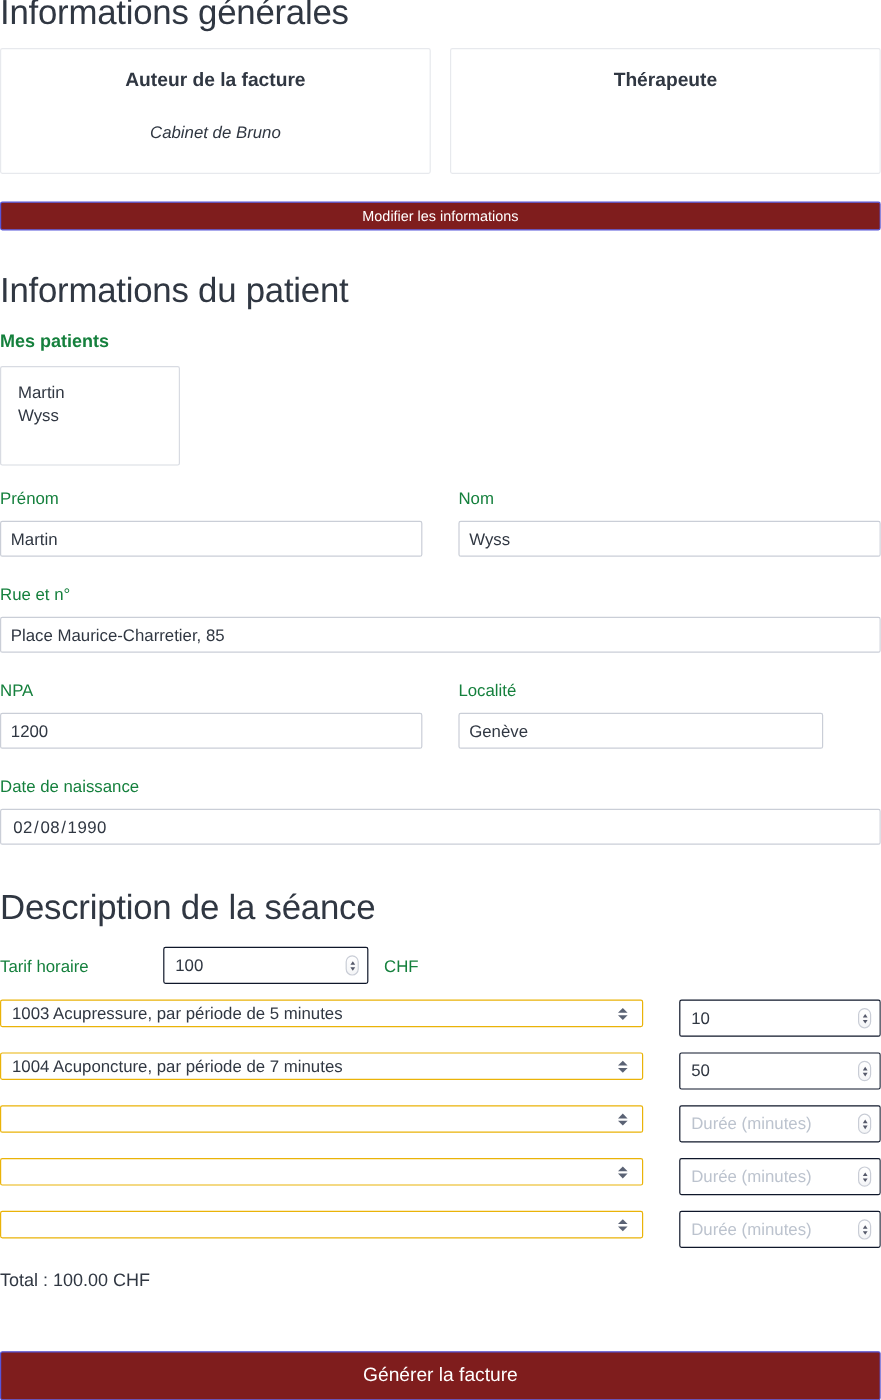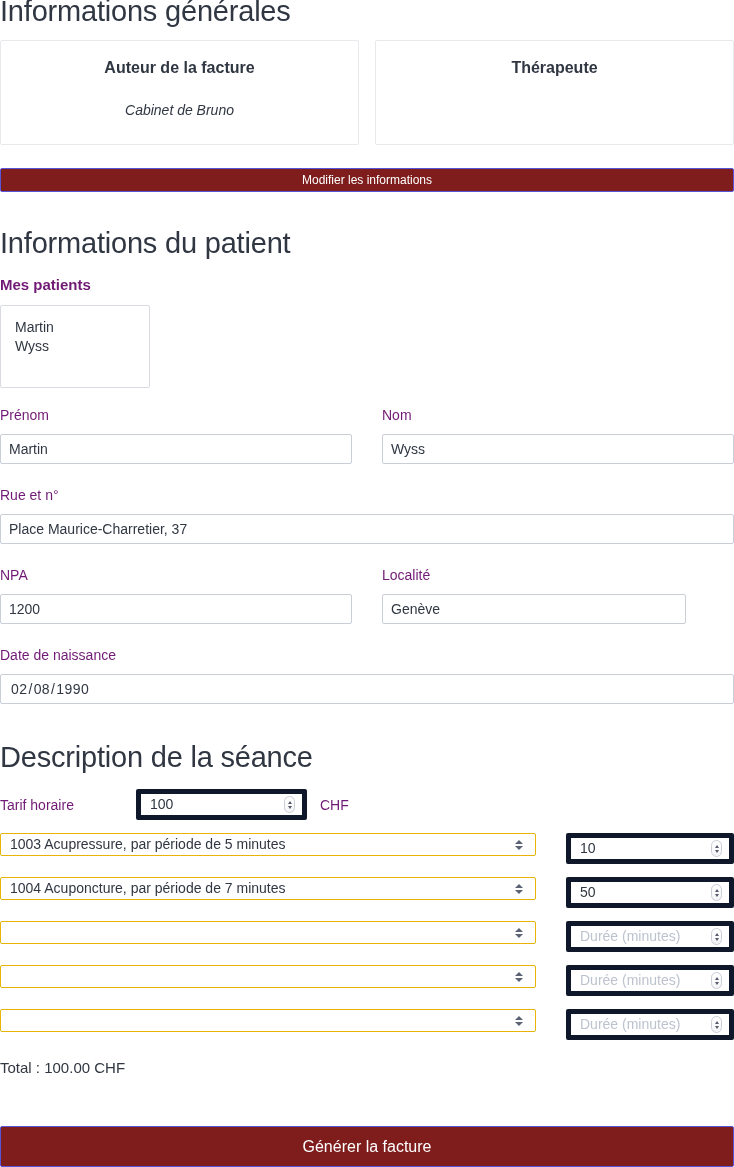--- a/index.html
+++ b/index.html
@@ -94,21 +94,21 @@
     height: 41px;
     line-height: 39px;
     font-size: 16px;
   }
 
   
   .form-label {
     position: absolute;
     font-size: 14px;
     line-height: 18px;
-    color: #701a75;
+    color: #15803d;
     font-weight: normal;
   }
   .label-bold {
     font-weight: bold;
     font-size: 15px;
   }
 
   
   .text-input {
     position: absolute;
@@ -156,21 +156,21 @@
   #input-date .date-sep { color: #303742; padding: 0 1px; }
 
   
   #label-tarif { position: absolute; left: 0; top: 796px; }
   #label-chf   { position: absolute; left: 320px; top: 796px; }
 
   
   .num-input {
     position: absolute;
     height: 31px;
-    border: 5px solid #0f172a;
+    border: 1px solid #0f172a;
     border-radius: 2px;
     background: #fff;
     display: flex;
     align-items: center;
   }
   .num-input .num-val {
     flex: 1 1 auto;
     font-size: 14px;
     color: #303742;
     padding-left: 9px;
@@ -295,21 +295,21 @@
     <li>Wyss</li>
   </ul>
 
   <label class="form-label" style="left:0; top:406px;">Prénom</label>
   <div class="text-input" id="input-firstname" style="left:0; top:434px; width:352px;">Martin</div>
 
   <label class="form-label" style="left:382px; top:406px;">Nom</label>
   <div class="text-input" id="input-lastname" style="left:382px; top:434px; width:352px;">Wyss</div>
 
   <label class="form-label" style="left:0; top:486px;">Rue et n°</label>
-  <div class="text-input" id="input-street" style="left:0; top:514px; width:734px;">Place Maurice-Charretier, 37</div>
+  <div class="text-input" id="input-street" style="left:0; top:514px; width:734px;">Place Maurice-Charretier, 85</div>
 
   <label class="form-label" style="left:0; top:566px;">NPA</label>
   <div class="text-input" id="input-npa" style="left:0; top:594px; width:352px;">1200</div>
 
   <label class="form-label" style="left:382px; top:566px;">Localité</label>
   <div class="text-input" id="input-locality" style="left:382px; top:594px; width:304px;">Genève</div>
 
   <label class="form-label" style="left:0; top:646px;">Date de naissance</label>
   <div class="text-input" id="input-date" style="left:0; top:674px; width:734px;">
     <span class="date-seg">02</span><span class="date-sep">/</span><span class="date-seg">08</span><span class="date-sep">/</span><span class="date-seg">1990</span>

